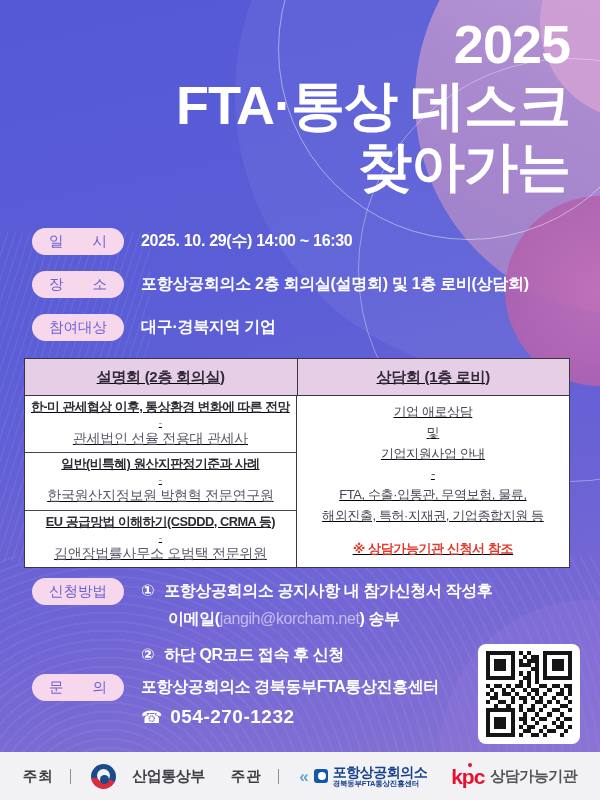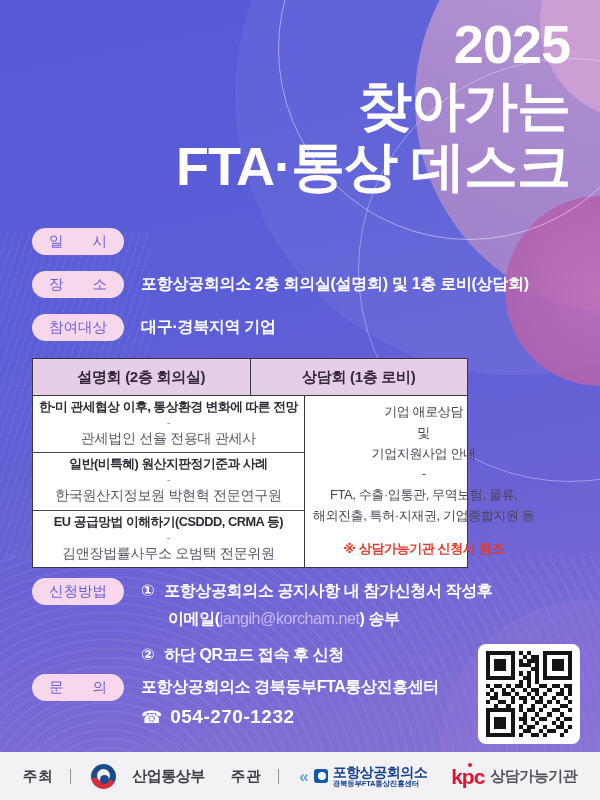--- a/index.html
+++ b/index.html
@@ -25,21 +25,21 @@
   .blob-br{position:absolute;left:440px;top:600px;width:300px;height:300px;border-radius:50%;background:rgba(150,120,220,0.30);}
   
   .title-block{position:absolute;top:14px;right:30px;text-align:right;color:#ffffff;font-weight:800;line-height:1.13;letter-spacing:-1px;}
   .title-block .t{font-size:54px;}
   
   .info-row{position:absolute;left:32px;width:548px;display:flex;align-items:center;gap:17px;}
   .pill{flex:0 0 92px;height:27px;border-radius:15px;background:#f6d7ec;color:#6e61d3;
     font-size:14.5px;font-weight:400;display:flex;align-items:center;justify-content:center;white-space:pre;}
   .info-value{color:#ffffff;font-size:16px;font-weight:700;letter-spacing:-0.3px;white-space:nowrap;}
   
-  .table{position:absolute;left:32px;top:358px;width:436px;height:210px;background:#ffffff;border:1.5px solid #3b3540;display:flex;flex-direction:column;}
+  .table{position:absolute;left:24px;top:358px;width:546px;height:210px;background:#ffffff;border:1.5px solid #3b3540;display:flex;flex-direction:column;text-decoration:underline;}
   .thead{display:flex;height:37px;background:#e6cee6;border-bottom:1.5px solid #3b3540;flex:0 0 37px;}
   .th{flex:1;display:flex;align-items:center;justify-content:center;font-size:15px;font-weight:700;color:#33293a;letter-spacing:-0.3px;}
   .th + .th{border-left:1.5px solid #3b3540;}
   .tbody{display:flex;flex:1;}
   .col-left{flex:1;display:flex;flex-direction:column;}
   .col-right{flex:1;border-left:1.5px solid #3b3540;display:flex;flex-direction:column;align-items:center;justify-content:flex-start;padding:6px 8px;}
   .session{flex:1;display:flex;flex-direction:column;align-items:center;justify-content:flex-start;padding:3px 6px;text-align:center;}
   .session + .session{border-top:1px solid #4a4450;}
   .session-title{font-size:12.8px;font-weight:600;color:#2f2b35;letter-spacing:-0.5px;white-space:nowrap;}
   .dash{font-size:10px;color:#8d87a0;line-height:1;margin:2px 0;}
@@ -91,26 +91,27 @@
   <div class="circle-pink-top"></div>
   <div class="circle-pink-mid"></div>
   <div class="ring1"></div>
   <div class="ring2"></div>
   <div class="waves-left"></div>
   <div class="waves-bottom"></div>
   <div class="blob-br"></div>
 
   <header class="title-block">
     <div class="t">2025</div>
+    <div class="t">FTA·통상 데스크</div>
     <div class="t">찾아가는</div>
-    <div class="t">FTA·통상 데스크</div>
   </header>
 
   <div class="info-row" style="top:228px;">
     <span class="pill">일  시</span>
+    <span class="info-value">2025. 10. 29(수) 14:00 ~ 16:30</span>
   </div>
   <div class="info-row" style="top:271px;">
     <span class="pill">장  소</span>
     <span class="info-value">포항상공회의소 2층 회의실(설명회) 및 1층 로비(상담회)</span>
   </div>
   <div class="info-row" style="top:314px;">
     <span class="pill">참여대상</span>
     <span class="info-value">대구·경북지역 기업</span>
   </div>
 

